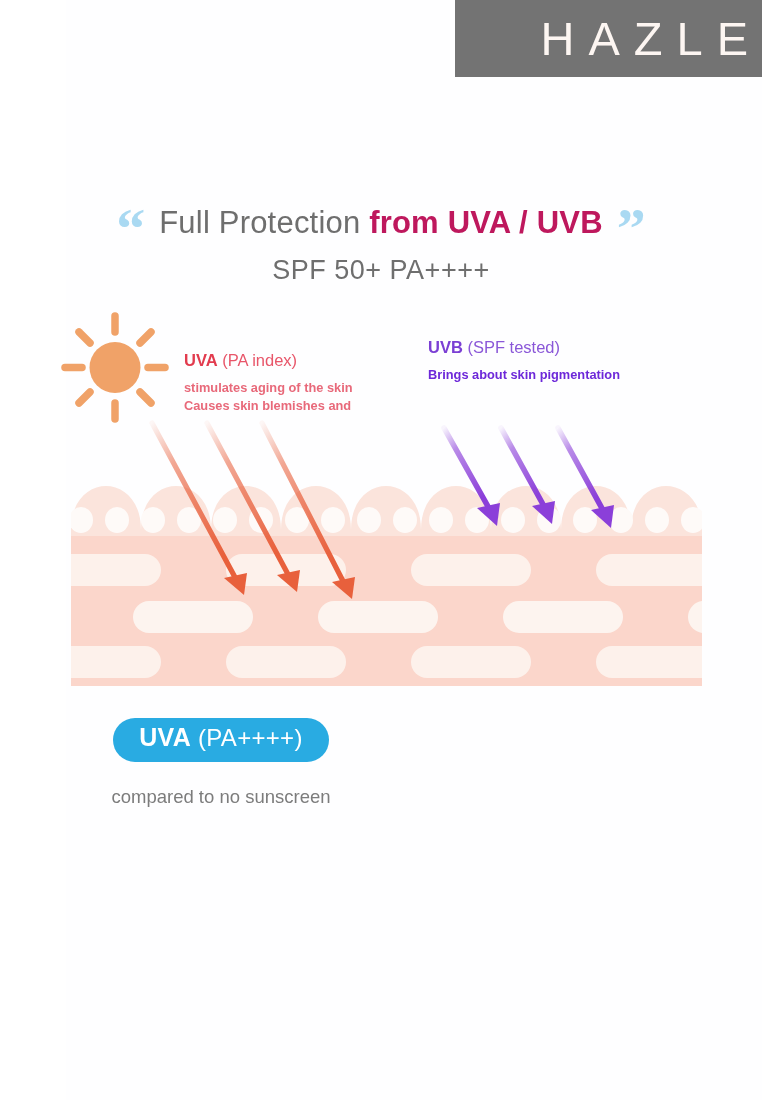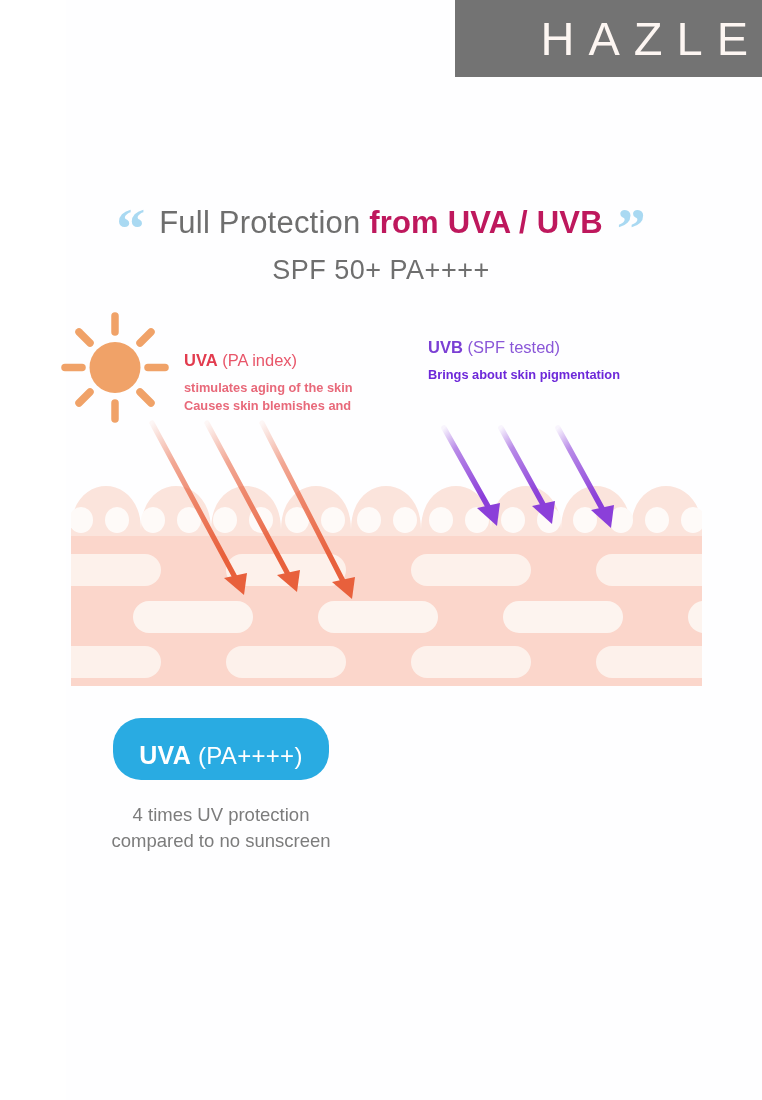--- a/index.html
+++ b/index.html
@@ -155,21 +155,21 @@
     position: absolute;
     text-align: center;
   }
   #result-uva { left: 60px; top: 718px; width: 322px; }
   #result-uvb { left: 392px; top: 718px; width: 322px; }
 
   .badge-pill {
     display: inline-block;
     background: #29abe2;
     border-radius: 28px;
-    padding: 23px 26px 10px;
+    padding: 5px 26px 10px;
     color: #ffffff;
     white-space: nowrap;
   }
   .badge-strong {
     font-size: 25px;
     font-weight: 700;
     letter-spacing: 0.3px;
   }
   .badge-light {
     font-size: 24px;
@@ -358,20 +358,19 @@
         <polygon points="611,128 591,110 614,105" fill="#8b3fd9"></polygon>
       </g>
     </svg>
   </div>
 
   <div class="result-col" id="result-uva">
     <div class="badge-pill">
       <span class="badge-strong">UVA</span><span class="badge-light"> (PA++++)</span>
     </div>
     <div class="result-caption">
-      <div>4 times UV protection</div>
       <div>compared to no sunscreen</div>
     </div>
   </div>
 
 
 
 </div>
 
 </body></html>

